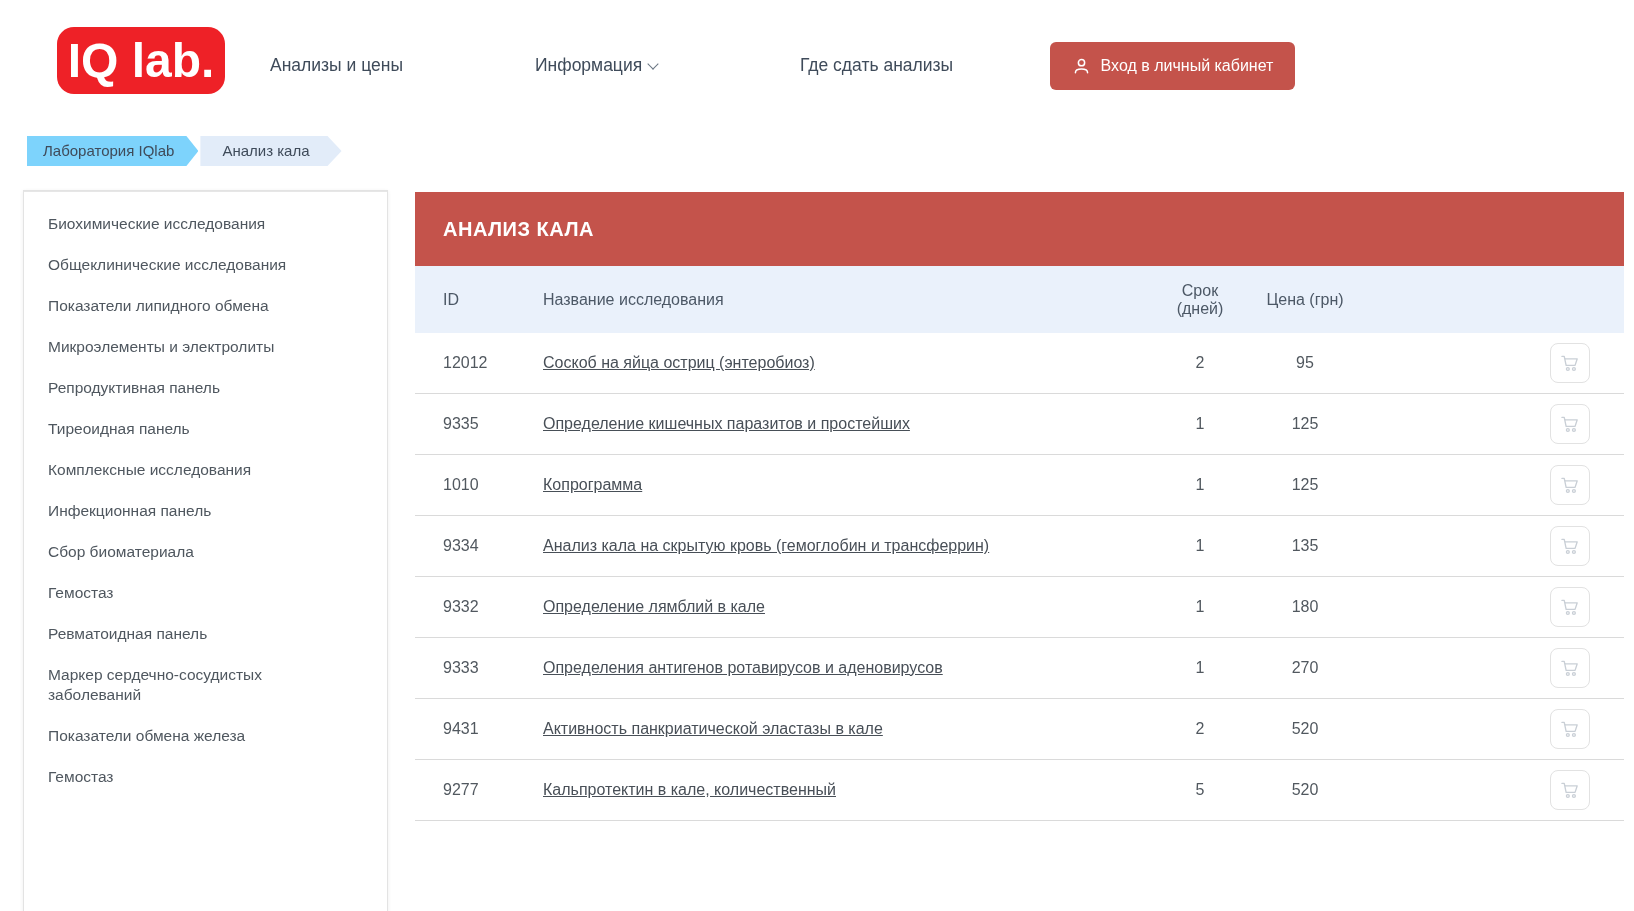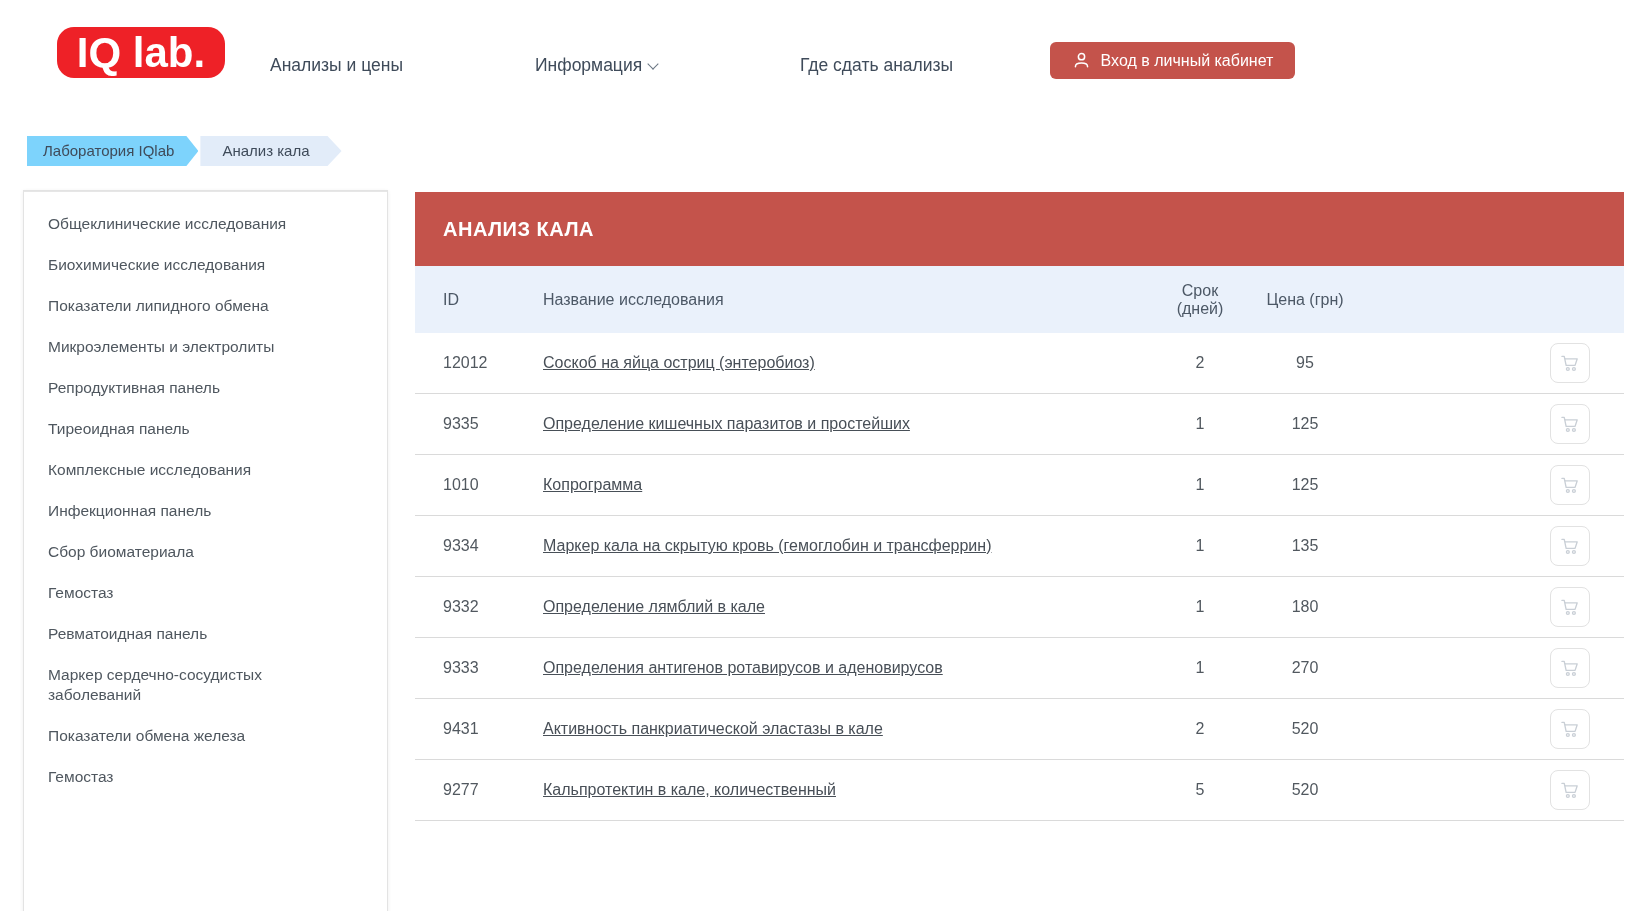--- a/index.html
+++ b/index.html
@@ -13,40 +13,40 @@
   }
   *{margin:0;padding:0;box-sizing:border-box;}
   html,body{background:#fff;}
   body{
     width:1634px;height:911px;position:relative;overflow:hidden;
     font-family:"Liberation Sans","DejaVu Sans",sans-serif;
     color:var(--text-gray);
   }
   
   .logo{
-    position:absolute;left:57px;top:27px;width:168px;height:51px;
+    position:absolute;left:57px;top:27px;width:168px;height:67px;
     background:var(--brand-red);border-radius:17px;
     display:flex;align-items:center;justify-content:center;
-    color:#fff;font-size:42px;font-weight:bold;letter-spacing:0;
+    color:#fff;font-size:48px;font-weight:bold;letter-spacing:0;
     cursor:pointer;
   }
   .nav-link{
     position:absolute;top:55px;font-size:17.5px;color:var(--text-dark);
     text-decoration:none;cursor:pointer;display:flex;align-items:center;gap:7px;
   }
   .nav-1{left:270px;}
   .nav-2{left:535px;}
   .nav-3{left:800px;}
   .chevron{
     width:8px;height:8px;margin-top:-4px;
     border-right:1.6px solid #6a7683;border-bottom:1.6px solid #6a7683;
     transform:rotate(45deg);display:inline-block;
   }
   .login-btn{
-    position:absolute;left:1050px;top:42px;width:245px;height:37px;
+    position:absolute;left:1050px;top:42px;width:245px;height:48px;
     background:var(--banner-red);border:none;border-radius:6px;
     color:#fff;font-size:16px;font-family:inherit;
     display:flex;align-items:center;justify-content:center;gap:10px;
     cursor:pointer;
   }
   
   .breadcrumbs{position:absolute;left:27px;top:136px;display:flex;align-items:center;}
   .crumb{
     height:30px;line-height:30px;font-size:15px;color:var(--text-dark);
     display:inline-block;
@@ -122,23 +122,23 @@
 </header>
 
 <nav class="breadcrumbs">
   <span class="crumb crumb-first">Лаборатория IQlab</span>
   <span class="crumb crumb-active">Анализ кала</span>
 </nav>
 
 <aside class="sidebar">
   <div class="sidebar-divider"></div>
   <ul class="sidebar-list" id="sidebar-list">
+  <li class="sidebar-item"><span>Биохимические исследования</span></li>
+
   <li class="sidebar-item"><span>Общеклинические исследования</span></li>
-
-  <li class="sidebar-item"><span>Биохимические исследования</span></li>
 
   <li class="sidebar-item"><span>Показатели липидного обмена</span></li>
 
   <li class="sidebar-item"><span>Микроэлементы и электролиты</span></li>
 
   <li class="sidebar-item"><span>Репродуктивная панель</span></li>
 
   <li class="sidebar-item"><span>Тиреоидная панель</span></li>
 
   <li class="sidebar-item"><span>Комплексные исследования</span></li>
@@ -212,21 +212,21 @@
           <path d="M2 2.5 h2.4 l2 9.5 h9.4 l2.2 -6.8 H5.6"></path>
           <circle cx="8.2" cy="15.8" r="1.5"></circle>
           <circle cx="14.6" cy="15.8" r="1.5"></circle>
         </svg>
       </button>
     </div>
   </div>
 
   <div class="row">
     <div class="col-id cell-id">9334</div>
-    <div class="col-name"><a class="test-link">Маркер кала на скрытую кровь (гемоглобин и трансферрин)</a></div>
+    <div class="col-name"><a class="test-link">Анализ кала на скрытую кровь (гемоглобин и трансферрин)</a></div>
     <div class="col-term cell-num">1</div>
     <div class="col-price cell-num">135</div>
     <div class="col-cart">
       <button class="cart-btn">
         <svg width="21" height="19" viewBox="0 0 22 20" fill="none" stroke="#c9cfd6" stroke-width="1.4" stroke-linecap="round" stroke-linejoin="round">
           <path d="M2 2.5 h2.4 l2 9.5 h9.4 l2.2 -6.8 H5.6"></path>
           <circle cx="8.2" cy="15.8" r="1.5"></circle>
           <circle cx="14.6" cy="15.8" r="1.5"></circle>
         </svg>
       </button>

